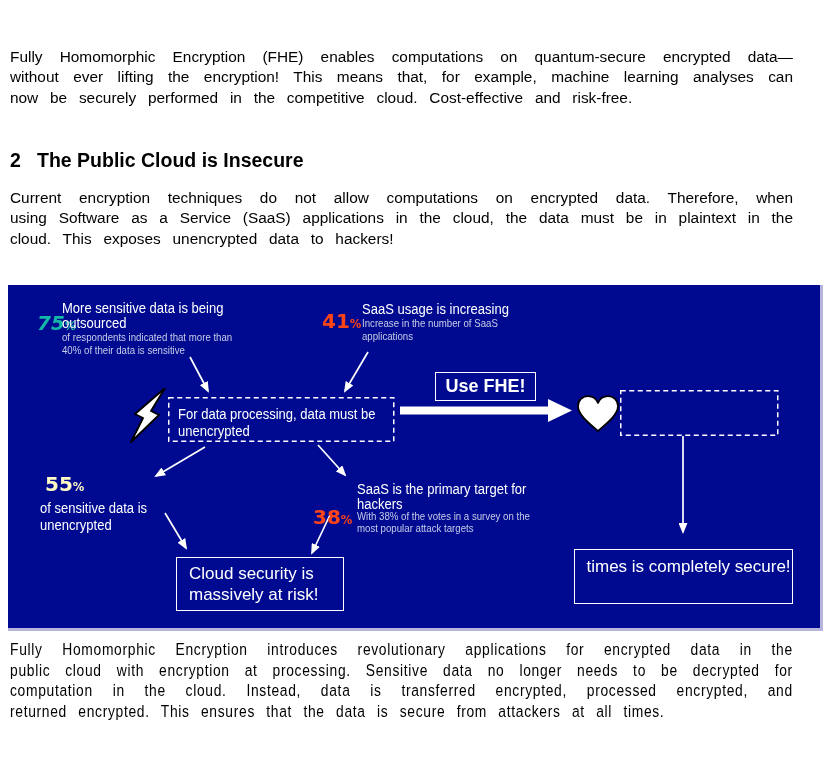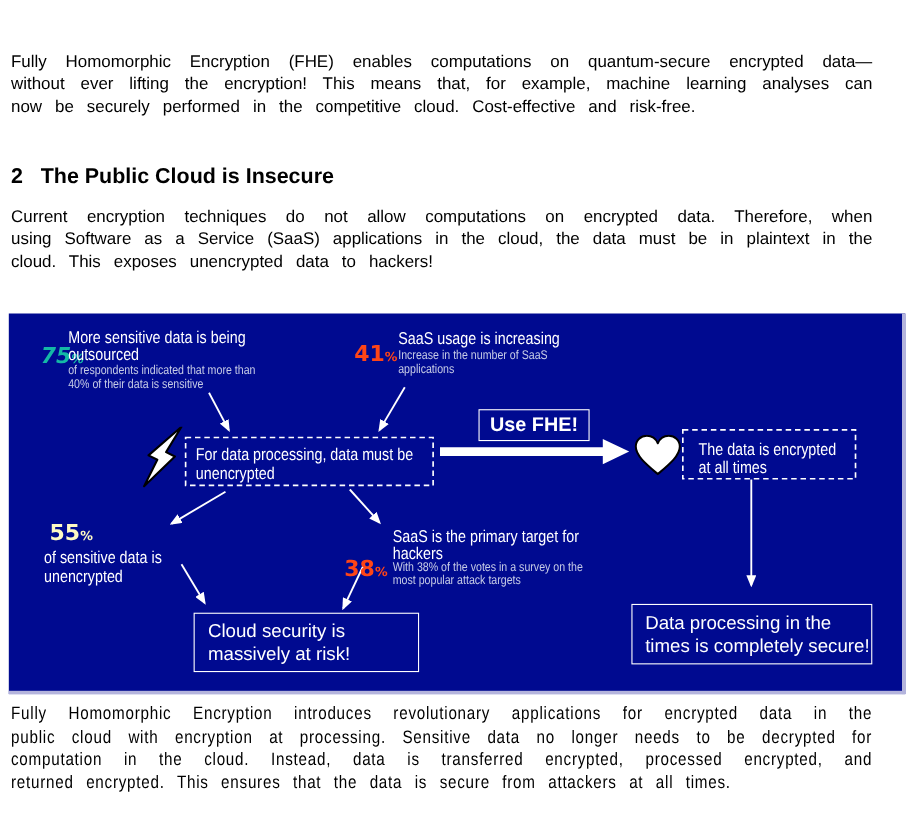--- a/index.html
+++ b/index.html
@@ -102,26 +102,20 @@
       <div class="cnd">
         <div>For data processing, data must be</div>
         <div>unencrypted</div>
       </div>
     </div>
 
     <div class="solidbox" style="left:427px; top:87px; width:101px; height:29px; font-size:18px; font-weight:bold; text-align:center; line-height:26px;">
       <span>Use FHE!</span>
     </div>
 
-    <div class="boxtext" style="left:627px; top:117px; font-size:15.5px; line-height:15.5px;">
-      <div class="cnd">
-        <div>The data is encrypted</div>
-        <div>at all times</div>
-      </div>
-    </div>
 
     <div class="pct" style="left:37px; top:189px; color:#fef9c3;">
       <span class="val">55</span><span class="unit">%</span>
     </div>
     <div class="wlabel" style="left:32px; top:215px; line-height:16.5px;">
       <div>of sensitive data is</div>
       <div>unencrypted</div>
     </div>
 
     <div class="pct" style="left:305px; top:206px; color:#ff4517;margin-top:16px;">
@@ -129,27 +123,26 @@
     </div>
     <div class="wlabel" style="left:349px; top:196px;">
       <div>SaaS is the primary target for</div>
       <div>hackers</div>
     </div>
     <div class="sub" style="left:349px; top:225px; line-height:12px;">
       <div>With 38% of the votes in a survey on the</div>
       <div>most popular attack targets</div>
     </div>
 
-    <div class="solidbox" style="left:168px; top:272px; width:205px; height:54px; padding:5px 0 0 12px; font-size:17px; line-height:21px;">
+    <div class="solidbox" style="left:168px; top:272px; width:168px; height:54px; padding:5px 0 0 12px; font-size:17px; line-height:21px;">
       <div>Cloud security is</div>
       <div>massively at risk!</div>
     </div>
 
     <div class="solidbox" style="left:566px; top:264px; width:219px; height:55px; padding:5.5px 0 0 11.5px; font-size:17px; line-height:21px;">
-      <div>Data processing in the</div>
       <div>times is completely secure!</div>
     </div>
 
   </div>
 
   <div class="para cond" style="top:639px;">
     <div class="jline">Fully Homomorphic Encryption introduces revolutionary applications for encrypted data in the</div>
     <div class="jline">public cloud with encryption at processing. Sensitive data no longer needs to be decrypted for</div>
     <div class="jline">computation in the cloud. Instead, data is transferred encrypted, processed encrypted, and</div>
     <div class="jlast">returned encrypted. This ensures that the data is secure from attackers at all times.</div>

